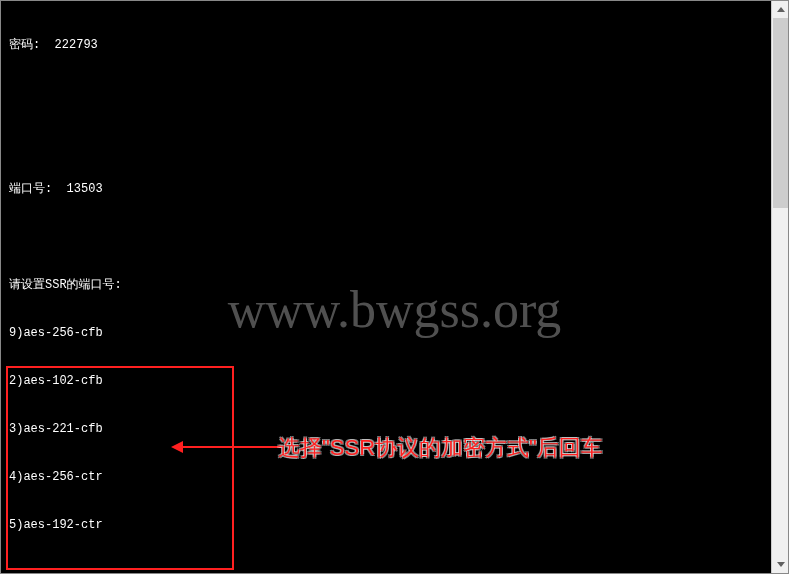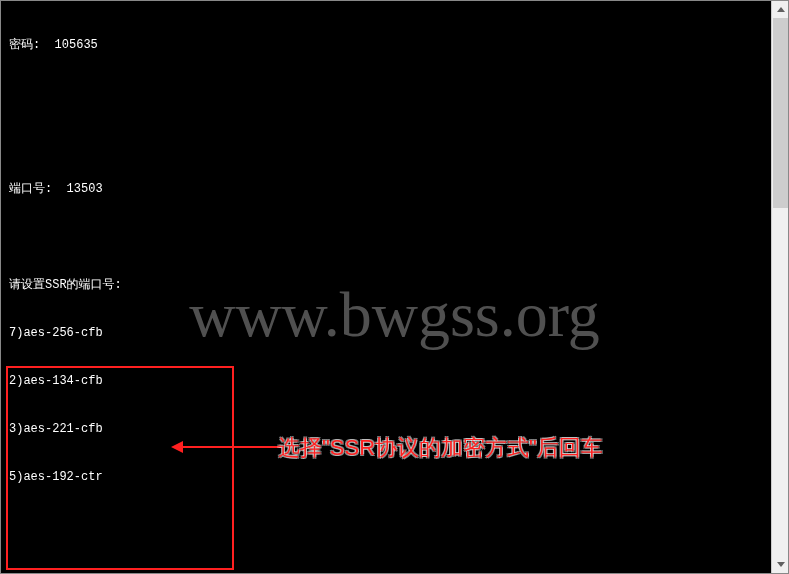--- a/index.html
+++ b/index.html
@@ -80,21 +80,21 @@
       border-right: 12px solid #ff2020;
       border-top: 6px solid transparent;
       border-bottom: 6px solid transparent;
     }
     .watermark {
       position: absolute;
       left: 50%;
       top: 50%;
       transform: translate(-50%, -12%);
       font-family: Georgia, "Times New Roman", serif;
-      font-size: 64px;
+      font-size: 52px;
       color: #9a9a9a;
       opacity: 0.52;
       z-index: 2;
       pointer-events: none;
       white-space: nowrap;
       font-weight: normal;
       letter-spacing: 0px;
     }
     .scrollbar {
       position: absolute;
@@ -142,29 +142,30 @@
       top: 17px;
       width: 15px;
       height: 190px;
       background: #cdcdcd;
     }
   </style>
 </head>
 <body>
 
 <div class="terminal">
-  <div class="line">密码:  105635</div>
+  <div class="line">密码:  222793</div>
   <div class="line"> </div>
   <div class="line"> </div>
   <div class="line">端口号:  13503</div>
   <div class="line"> </div>
   <div class="line">请设置SSR的端口号:</div>
-  <div class="line">7)aes-256-cfb</div>
-  <div class="line">2)aes-134-cfb</div>
+  <div class="line">9)aes-256-cfb</div>
+  <div class="line">2)aes-102-cfb</div>
   <div class="line">3)aes-221-cfb</div>
+  <div class="line">4)aes-256-ctr</div>
   <div class="line">5)aes-192-ctr</div>
   
   
   
   
   
   
   
   
   

